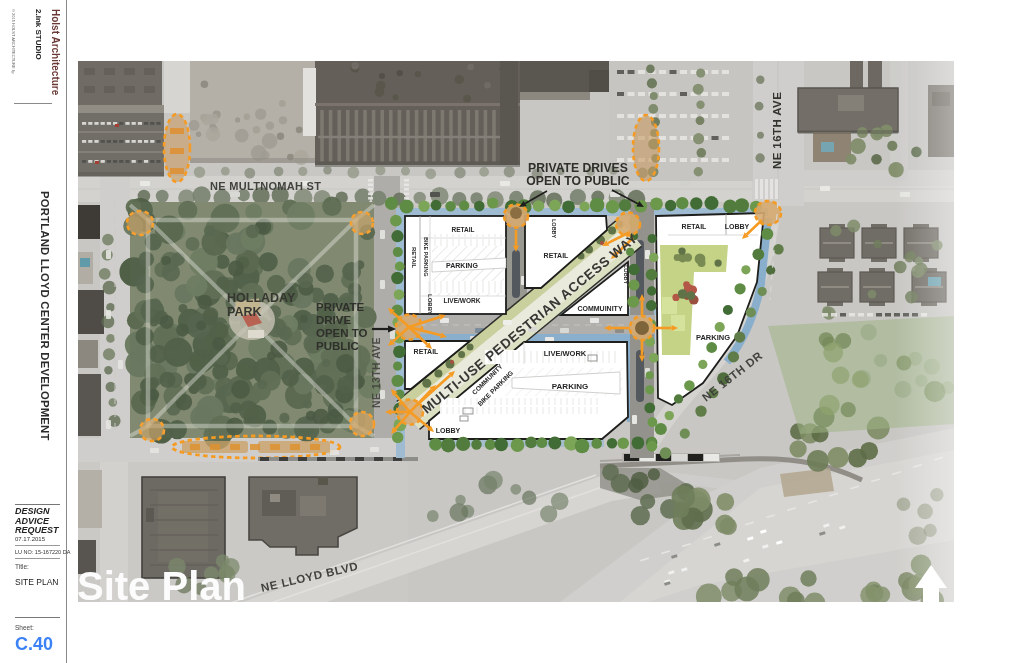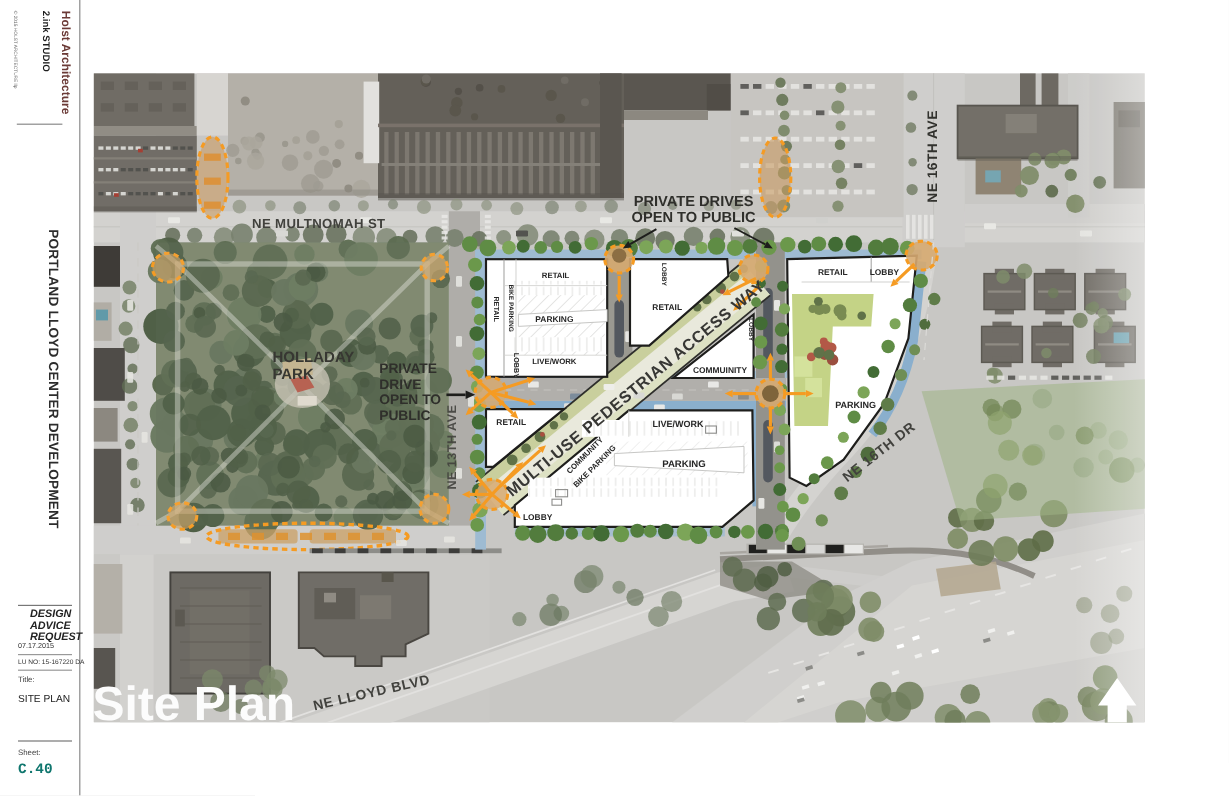--- a/index.html
+++ b/index.html
@@ -3,30 +3,30 @@
 <style>
 html,body{margin:0;padding:0;width:1024px;height:663px;background:#ffffff;overflow:hidden}
 *{box-sizing:border-box}
 </style></head>
 <body>
 <div style="position:relative;width:1024px;height:663px">
 
 <div style="position:absolute;left:66px;top:0;width:1px;height:663px;background:#8a8a8a"></div>
 <div style="position:absolute;left:14px;top:103px;width:38px;height:1px;background:#8a8a8a"></div>
 <div style="position:absolute;left:15px;top:504px;width:45px;height:1px;background:#777"></div>
-<div style="position:absolute;left:25px;top:507px;font-size:9px;font-weight:bold;font-style:italic;color:#222;line-height:9.5px;font-family:'Liberation Sans',sans-serif">DESIGN<br>ADVICE<br>REQUEST</div>
+<div style="position:absolute;left:15px;top:507px;font-size:9px;font-weight:bold;font-style:italic;color:#222;line-height:9.5px;font-family:'Liberation Sans',sans-serif">DESIGN<br>ADVICE<br>REQUEST</div>
 <div style="position:absolute;left:15px;top:536px;font-size:6px;color:#333;font-family:'Liberation Sans',sans-serif">07.17.2015</div>
 <div style="position:absolute;left:15px;top:545px;width:45px;height:1px;background:#999"></div>
 <div style="position:absolute;left:15px;top:549px;font-size:5.5px;color:#333;font-family:'Liberation Sans',sans-serif">LU NO: 15-167220 DA</div>
 <div style="position:absolute;left:15px;top:558px;width:45px;height:1px;background:#999"></div>
 <div style="position:absolute;left:15px;top:563px;font-size:6.5px;color:#444;font-family:'Liberation Sans',sans-serif">Title:</div>
 <div style="position:absolute;left:15px;top:577px;font-size:8.5px;color:#222;font-family:'Liberation Sans',sans-serif">SITE PLAN</div>
 <div style="position:absolute;left:15px;top:617px;width:45px;height:1px;background:#777"></div>
 <div style="position:absolute;left:15px;top:624px;font-size:6.5px;color:#444;font-family:'Liberation Sans',sans-serif">Sheet:</div>
-<div style="position:absolute;left:15px;top:634px;font-size:12px;font-weight:bold;color:#0f766e;font-family:Liberation Mono, monospace">C.40</div>
+<div style="position:absolute;left:15px;top:634px;font-size:18px;font-weight:bold;color:#3b82f6;font-family:Liberation Sans, sans-serif">C.40</div>
 
 <div style="position:absolute;left:0;top:0"><svg width="1024" height="663" viewBox="0 0 1024 663" xmlns="http://www.w3.org/2000/svg">
 <defs>
 <pattern id="hat" width="7" height="7" patternTransform="rotate(45)" patternUnits="userSpaceOnUse">
             <rect width="7" height="7" fill="white"></rect>
             <line x1="0" y1="0" x2="0" y2="7" stroke="#d4d4d2" stroke-width="1"></line>
           </pattern>
 <pattern id="tik" width="6" height="14" patternUnits="userSpaceOnUse">
             <rect width="6" height="14" fill="white"></rect>
             <line x1="3" y1="1" x2="3" y2="13" stroke="#e4e4e2" stroke-width="0.9"></line>

